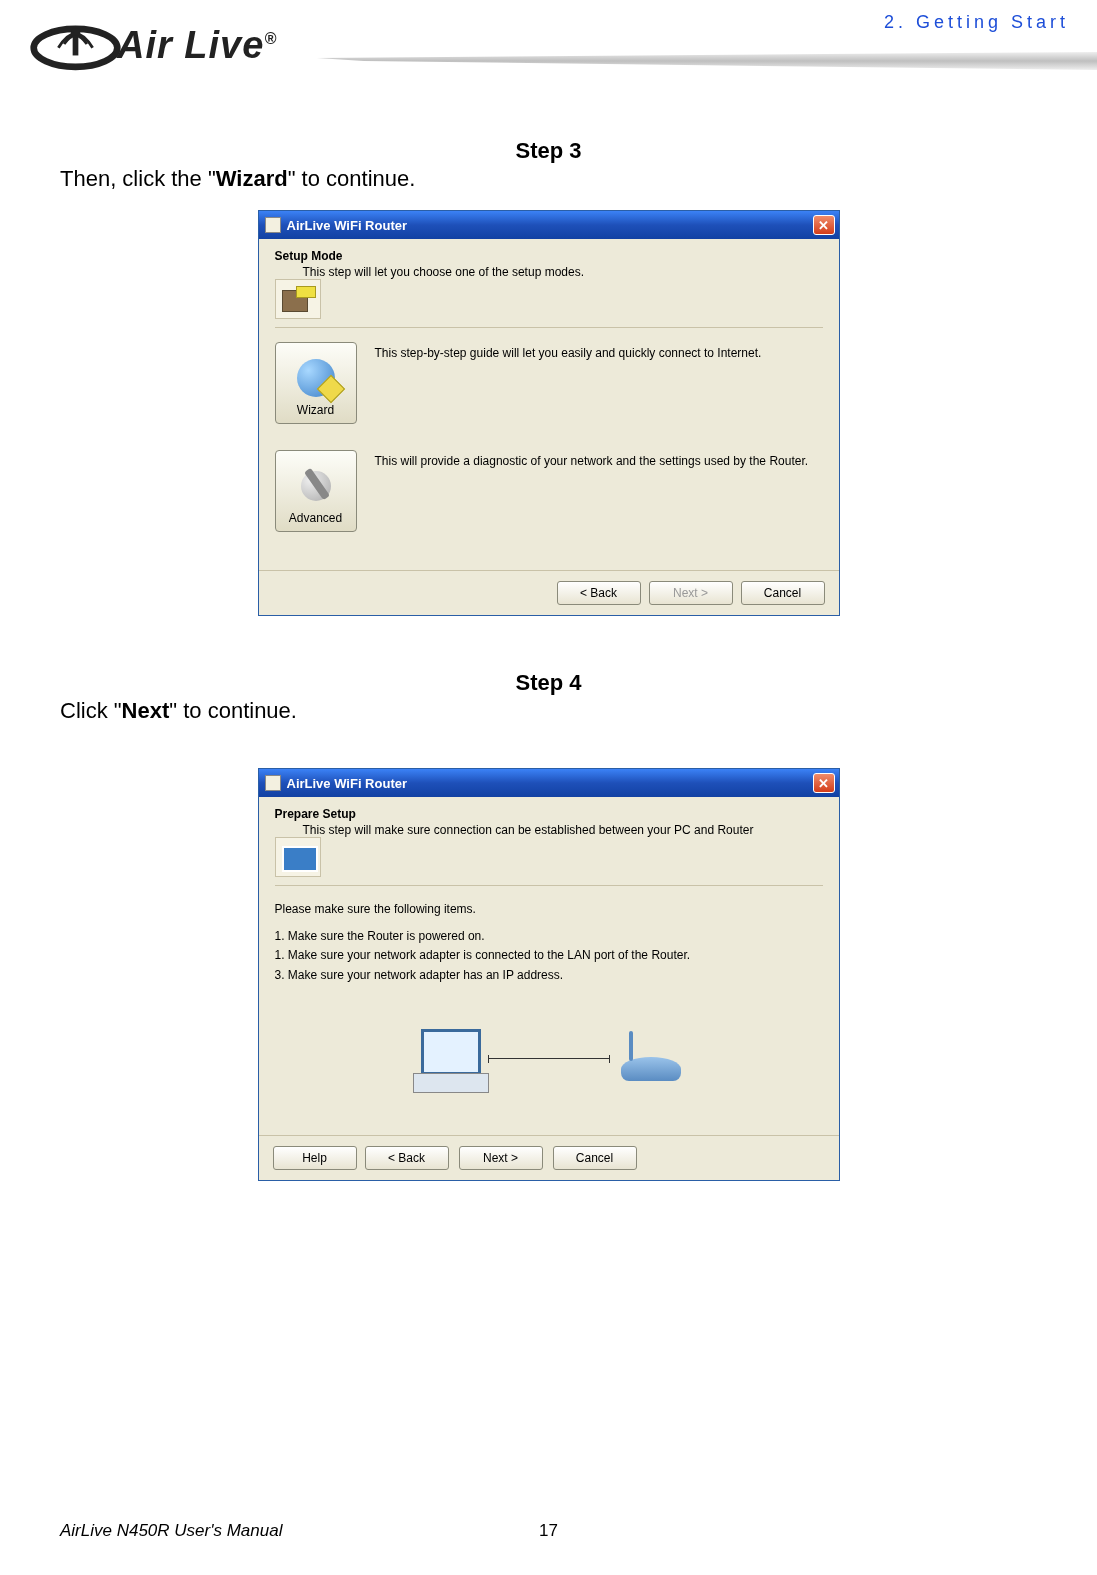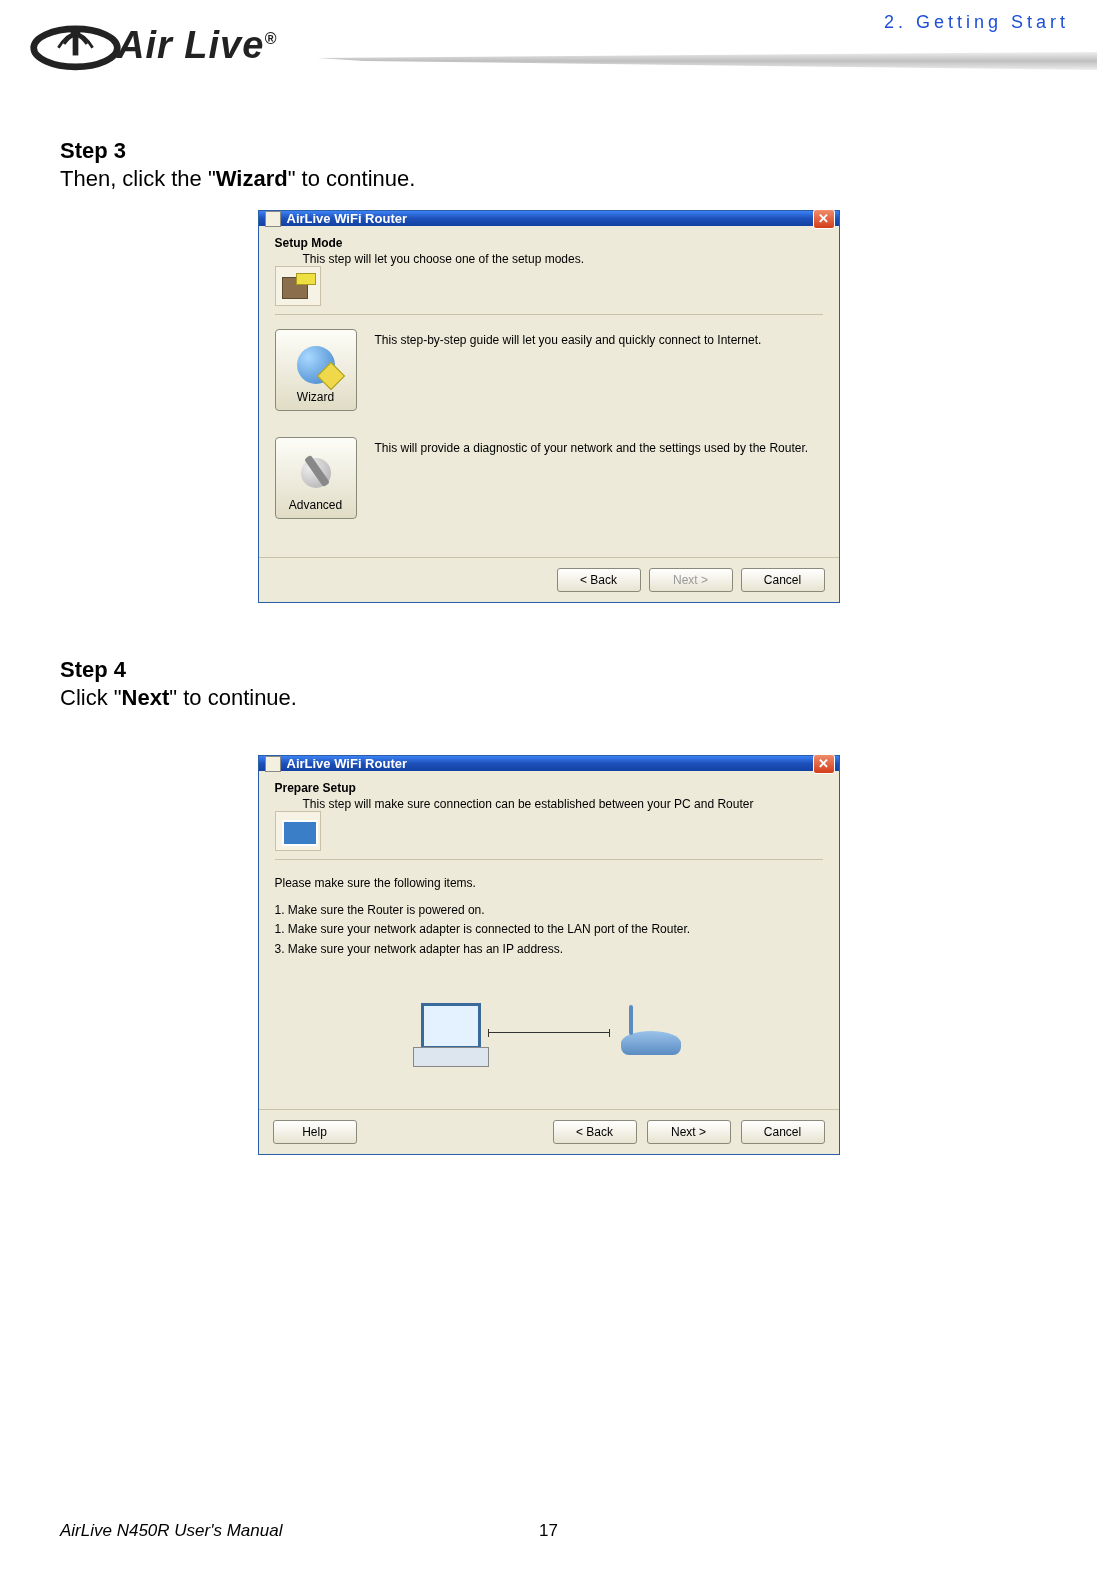--- a/index.html
+++ b/index.html
@@ -49,35 +49,35 @@
     .header-stripe {
       position: absolute;
       top: 52px;
       right: 0;
       width: 780px;
       height: 18px;
       background: linear-gradient(to bottom, #eee 0%, #bfbfbf 50%, #eee 100%);
       clip-path: polygon(0 6px, 100% 0, 100% 100%, 6% 50%);
     }
     .page-content { padding: 18px 60px 0 60px; }
-    .step-heading { font-weight: bold; font-size: 22px; margin-top: 10px; }
+    .step-heading { font-weight: bold; font-size: 22px; margin-top: 10px; text-align: center; }
     .step-desc { font-size: 22px; margin-top: 2px; }
     .inline-bold { font-weight: bold; }
 
     
     .dialog-wrap { display:flex; justify-content:center; margin-top:18px; }
     .dialog {
       width: 582px;
       border: 1px solid #2a5ea6;
       background: #edead9;
       font-family: Tahoma, Arial, sans-serif;
       font-size: 12px;
     }
     .titlebar {
-      height: 15px;
+      height: 28px;
       background: linear-gradient(to bottom, #3b82f6 0%, #1e50b9 50%, #1241a3 100%);
       display: flex; align-items: center; justify-content: space-between;
       padding: 0 4px 0 6px;
       color: #fff;
     }
     .titlebar-left { display:flex; align-items:center; gap:6px; }
     .title-icon { width:16px; height:16px; background:#f3f0e0; border:1px solid #888; }
     .titlebar-title { font-weight: bold; font-size: 13px; }
     .close-btn {
       width: 22px; height: 20px;
@@ -111,21 +111,21 @@
     .big-icon.globe::after{content:"";position:absolute;left:26px;top:22px;width:18px;height:18px;background:#efd94a;border:1px solid #a89a20;transform:rotate(45deg);}
     .big-icon.wrench::before{content:"";position:absolute;left:6px;top:6px;width:30px;height:30px;border-radius:50%;background:radial-gradient(circle at 30% 30%,#eee,#aaa);}
     .big-icon.wrench::after{content:"";position:absolute;left:18px;top:2px;width:8px;height:34px;background:#888;transform:rotate(-35deg);border-radius:3px;}
     .mode-desc { flex:1; padding-top:4px; }
 
     .button-bar {
       background:#edead9; border-top:1px solid #c9c2a8;
       padding:10px 14px; display:flex; gap:8px;
     }
     .button-bar.right { justify-content:flex-end; }
-    .button-bar.split { justify-content:space-between; }
+    .button-bar.split { justify-content:flex-start; }
     .split-left { display:flex; }
     .split-right { display:flex; gap:10px; }
     .win-btn {
       min-width:84px; height:24px; padding:0 10px;
       background: linear-gradient(to bottom,#fff,#e8e4d2);
       border:1px solid #8a8a7a; border-radius:3px;
       font-size:12px; display:flex; align-items:center; justify-content:center;
       font-family: Tahoma, Arial, sans-serif;
     }
     .win-btn.disabled { color:#999; }

